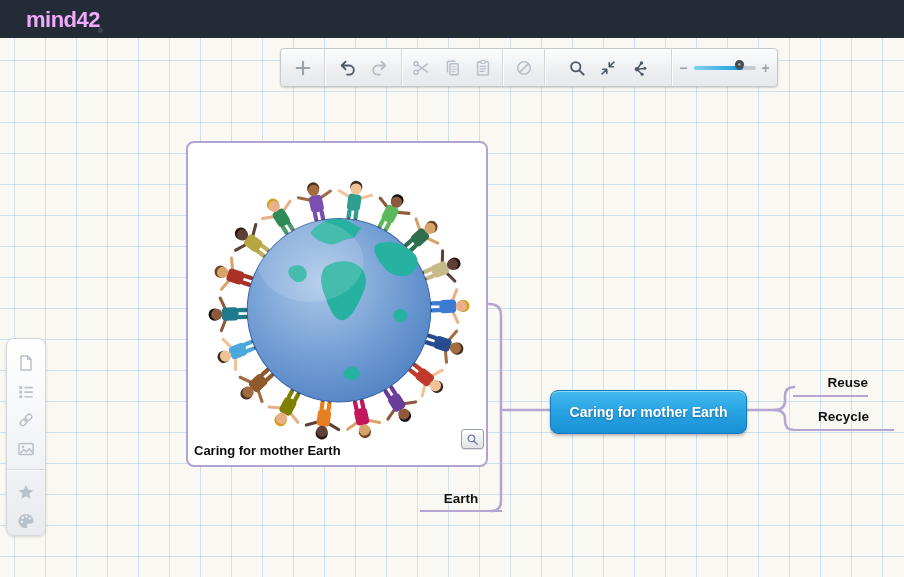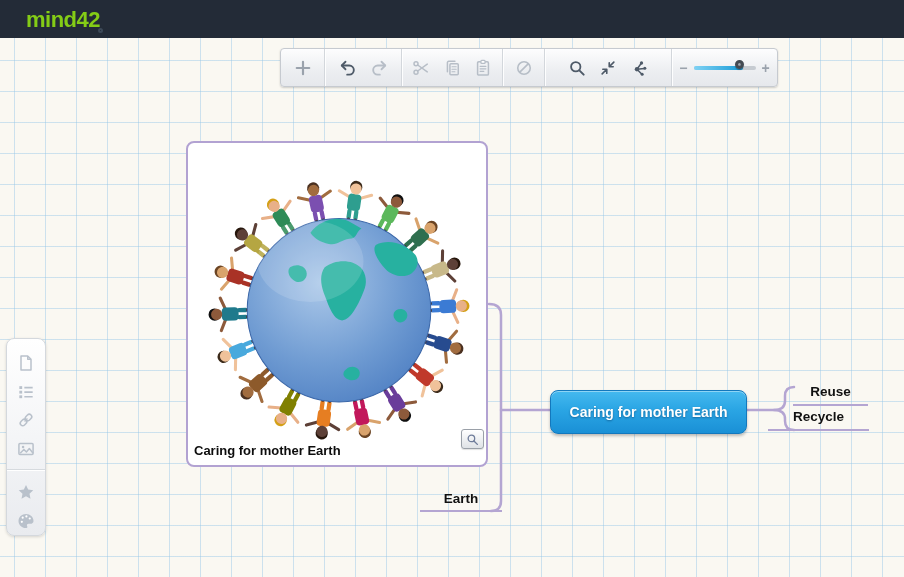--- a/index.html
+++ b/index.html
@@ -10,21 +10,21 @@
   .canvas { position:absolute; inset:0; background-color:#faf8f2;
     background-image:
       linear-gradient(to right, rgba(150,198,232,.45) 1px, transparent 1px),
       linear-gradient(to bottom, rgba(150,198,232,.45) 1px, transparent 1px);
     background-size:31px 31px; background-position:14px 29px; }
 
   
   .header { position:absolute; left:0; top:0; width:904px; height:38px;
     background:#232b37; z-index:30; }
   .logo { position:absolute; left:26px; top:0; height:50px; line-height:40px;
-    font-size:22px; font-weight:bold; letter-spacing:-0.5px; color:#84cc16;
+    font-size:22px; font-weight:bold; letter-spacing:-0.5px; color:#f0abfc;
     cursor:pointer; }
   .logo .dot { display:inline-block; width:5px; height:5px; border:2px solid #3c4857;
     border-radius:50%; margin-left:-2px; vertical-align:-6px; }
   .map-title { position:absolute; left:447px; top:0; height:38px; line-height:39px;
     font-size:13.5px; font-weight:bold; color:#4e6078; cursor:pointer; white-space:nowrap; }
   .map-title .caret { font-size:9px; color:#5a6a80; margin-left:8px; vertical-align:1px; }
 
   
   .toolbar { position:absolute; left:280px; top:48px; width:498px; height:39px;
     display:flex; border:1px solid #c6cad0; border-radius:4px;
@@ -75,22 +75,22 @@
 
   .root-node { position:absolute; left:550px; top:390px; width:197px; height:44px;
     border:1px solid #1378bd; border-radius:8px;
     background:linear-gradient(#45b9ef,#2aa5e4 45%,#1a90d6);
     box-shadow:0 2px 3px rgba(0,0,0,.25), inset 0 1px 0 rgba(255,255,255,.4);
     color:#fff; font-weight:bold; font-size:14px; text-align:center; line-height:42px;
     text-shadow:0 1px 2px rgba(0,40,80,.45); z-index:10; cursor:pointer; white-space:nowrap; }
 
   .leaf { position:absolute; z-index:10; font-size:13.5px; font-weight:bold; color:#111;
     text-align:center; border-bottom:2px solid #b4a5d2; cursor:pointer; white-space:nowrap; }
-  .leaf.reuse   { left:793px; top:384px; width:75px;  height:22px; }
-  .leaf.recycle { left:768px; top:409px; width:101px; height:22px; }
+  .leaf.reuse   { left:793px; top:375px; width:75px;  height:22px;text-align:right; }
+  .leaf.recycle { left:793px; top:409px; width:101px; height:22px; }
   .leaf.reduce  { left:420px; top:491px; width:82px;  height:21px; }
 </style>
 </head>
 <body>
 
 <div class="canvas"></div>
 
 <svg class="connectors" width="904" height="577" viewBox="0 0 904 577">
   <g fill="none" stroke="#b4a5d2" stroke-width="2.5" stroke-linecap="round">
     <path d="M489 304 Q501 304 501 315 L501 501 Q501 511 491 511"></path>

